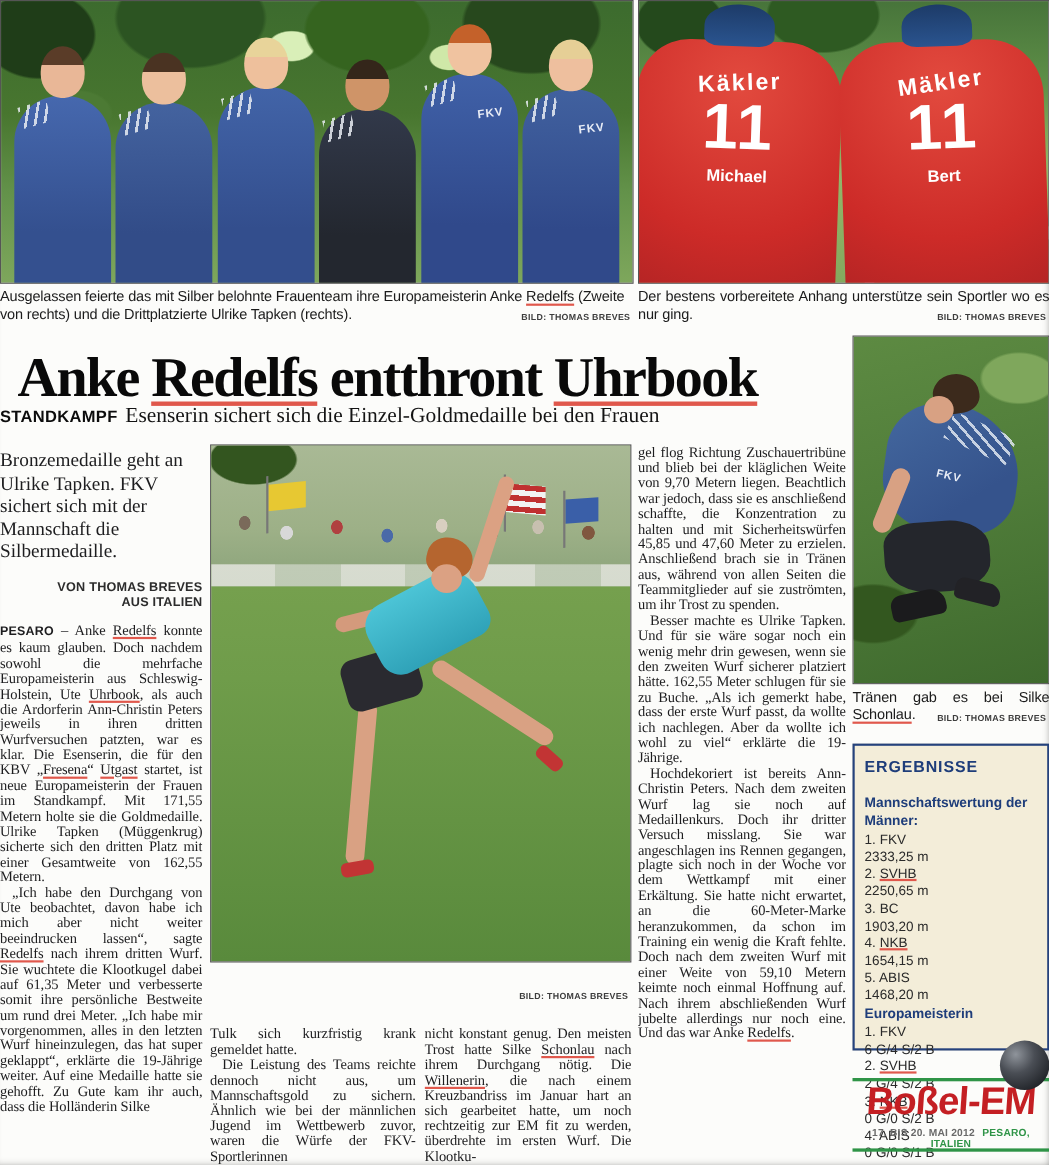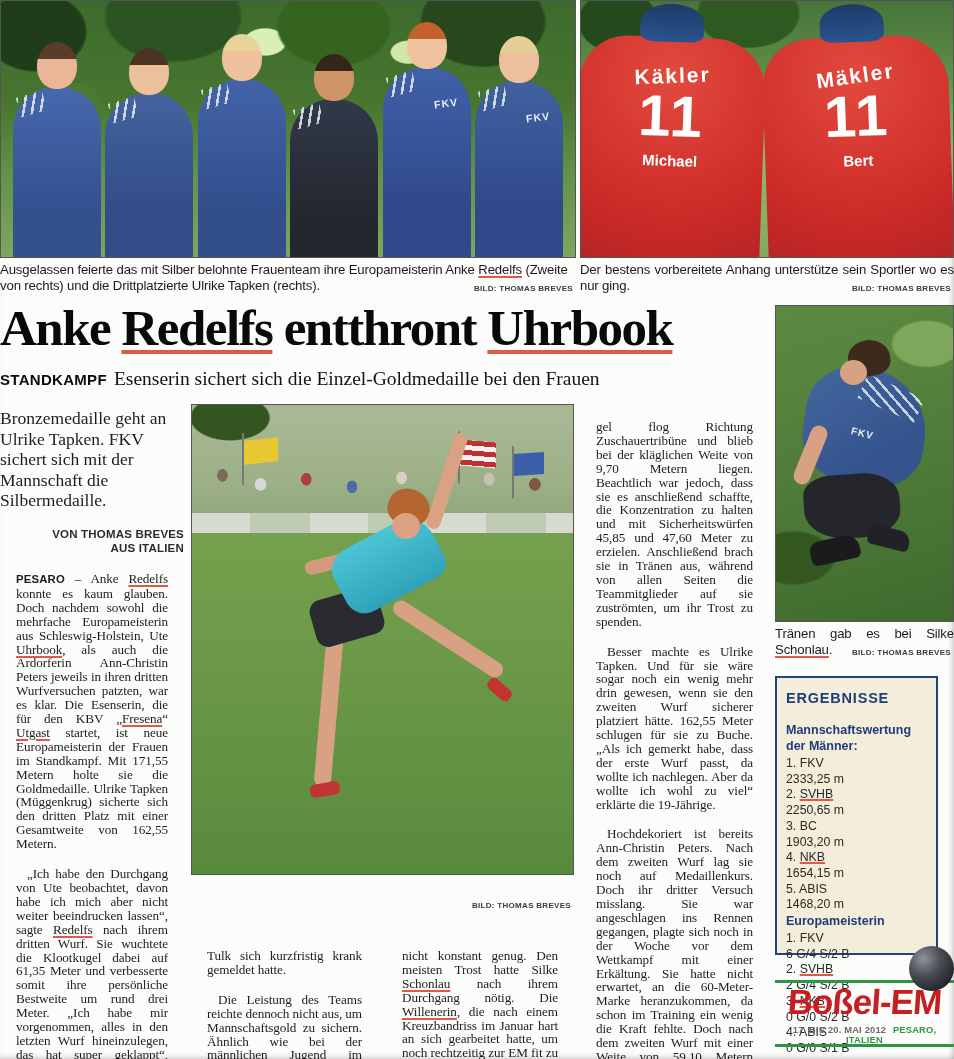--- a/index.html
+++ b/index.html
@@ -121,40 +121,40 @@
   .tr-shoe1{position:absolute;left:34px;top:232px;width:50px;height:24px;background:#1b1b1d;border-radius:10px 14px 6px 6px;transform:rotate(-12deg);}
   .tr-shoe2{position:absolute;left:92px;top:222px;width:42px;height:20px;background:#222226;border-radius:8px 12px 5px 5px;transform:rotate(14deg);}
 
   
   .cap-team{left:0;top:262px;width:576px;height:36px;}
   .cap-fans{left:580px;top:262px;width:374px;height:36px;text-align:justify;}
   .cap-action{left:191px;top:879px;width:383px;height:36px;}
   .cap-tears{left:775px;top:626px;width:179px;height:36px;text-align:justify;}
 
   
-  .headline{position:absolute;left:0;top:300px;width:772px;margin:0;font-family:"Liberation Serif",serif;
+  .headline{position:absolute;left:0;top:300px;width:772px;margin:16px;font-family:"Liberation Serif",serif;
     font-weight:bold;font-size:51px;line-height:56px;letter-spacing:-1.5px;color:#090909;white-space:nowrap;}
   .headline .rl{text-decoration-thickness:4px;text-underline-offset:5px;}
   .subhead{position:absolute;left:0;top:368px;width:772px;}
   .kicker{font-family:"Liberation Sans",sans-serif;font-weight:bold;font-size:15px;letter-spacing:.3px;color:#0c0c0c;}
   .sub-text{font-family:"Liberation Serif",serif;font-size:19.5px;color:#131313;margin-left:7px;}
 
   
   .col{position:absolute;overflow:hidden;font-size:13.2px;line-height:13.9px;text-align:justify;letter-spacing:-.1px;}
   .col1{left:0;top:404px;width:184px;height:655px;}
   .col2{left:191px;top:933px;width:187px;height:126px;}
   .col3{left:386px;top:933px;width:188px;height:126px;}
   .col4{left:580px;top:404px;width:189px;height:655px;}
   .intro{margin:4px 0 16px;font-size:17.5px;line-height:20.6px;text-align:left;letter-spacing:0;}
   .byline{margin:16px 0 10px;font:600 11.5px/14.5px "Liberation Sans",sans-serif;color:#2c2c2c;letter-spacing:.2px;text-align:right;}
-  .para{margin:16px;}
+  .para{margin:0;}
   .para.ind{text-indent:11px;}
 
   
-  .results{position:absolute;left:775px;top:676px;width:163px;height:279px;box-sizing:border-box;
+  .results{position:absolute;left:775px;top:676px;width:179px;height:279px;box-sizing:border-box;
     background:#f3edd9;border:2px solid #25427c;padding:10px 9px 8px;font-family:"Liberation Sans",sans-serif;}
   .res-title{font-weight:bold;font-size:14.5px;letter-spacing:.8px;color:#1e3d7a;margin:2px 0 16px;}
   .res-header{font-weight:bold;font-size:12.5px;line-height:16px;color:#1e3d7a;margin:0 0 2px;}
   .res-row{display:flex;justify-content:space-between;font-size:12.3px;line-height:15.7px;color:#2a2a2a;flex-direction:column;}
   .res-row .rl{text-decoration-thickness:2px;text-underline-offset:1px;}
 
   
   .logo{position:absolute;left:775px;top:956px;width:179px;height:98px;font-family:"Liberation Sans",sans-serif;}
   .logo-line{position:absolute;left:0;right:0;height:3px;background:#2f9447;}
   .l1{top:24px;} .l2{top:88px;}

